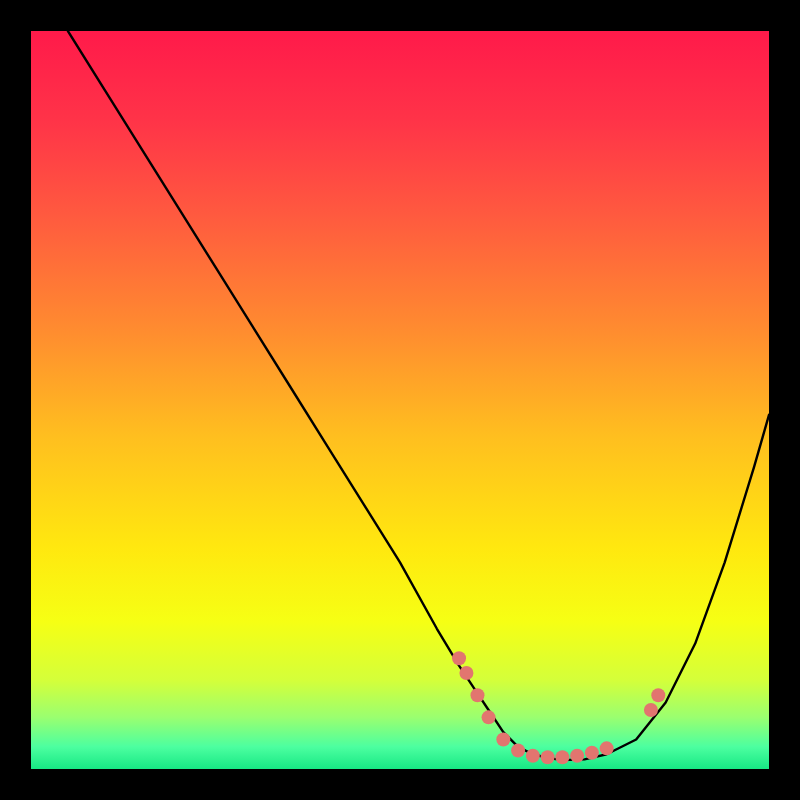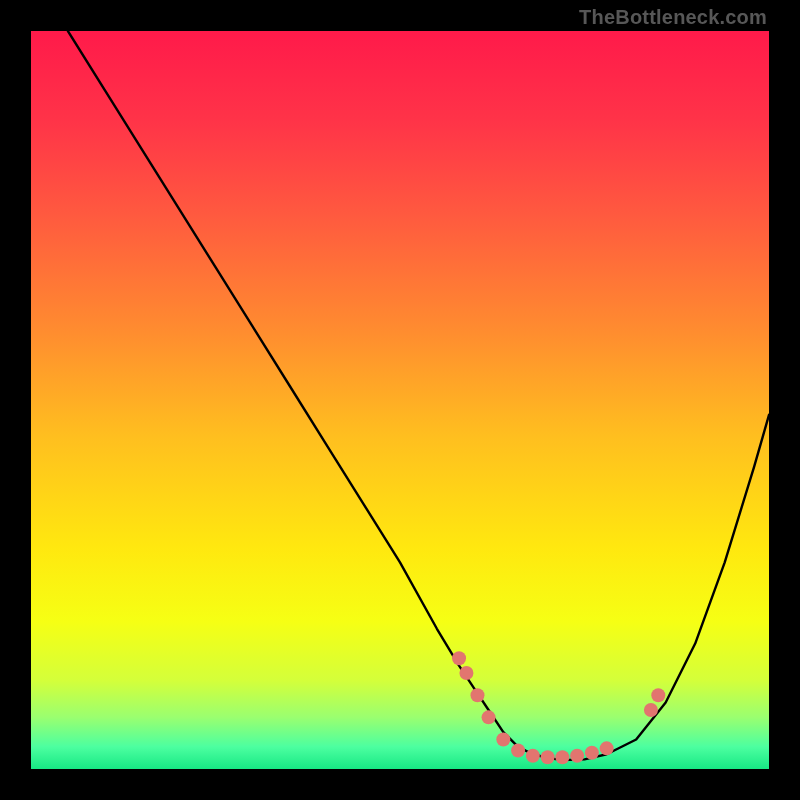--- a/index.html
+++ b/index.html
@@ -90,14 +90,13 @@
           <circle cx="531.36" cy="726.19" r="7" fill="#e2756f"></circle>
           <circle cx="546.12" cy="724.72" r="7" fill="#e2756f"></circle>
           <circle cx="560.88" cy="721.76" r="7" fill="#e2756f"></circle>
           <circle cx="575.64" cy="717.34" r="7" fill="#e2756f"></circle>
           <circle cx="619.92" cy="678.96" r="7" fill="#e2756f"></circle>
           <circle cx="627.30" cy="664.20" r="7" fill="#e2756f"></circle>
         </g>
     </svg>
   </div>
 
-  <div class="attribution">TheBottleneck.com</div>
 </div>
 
 </body></html>

